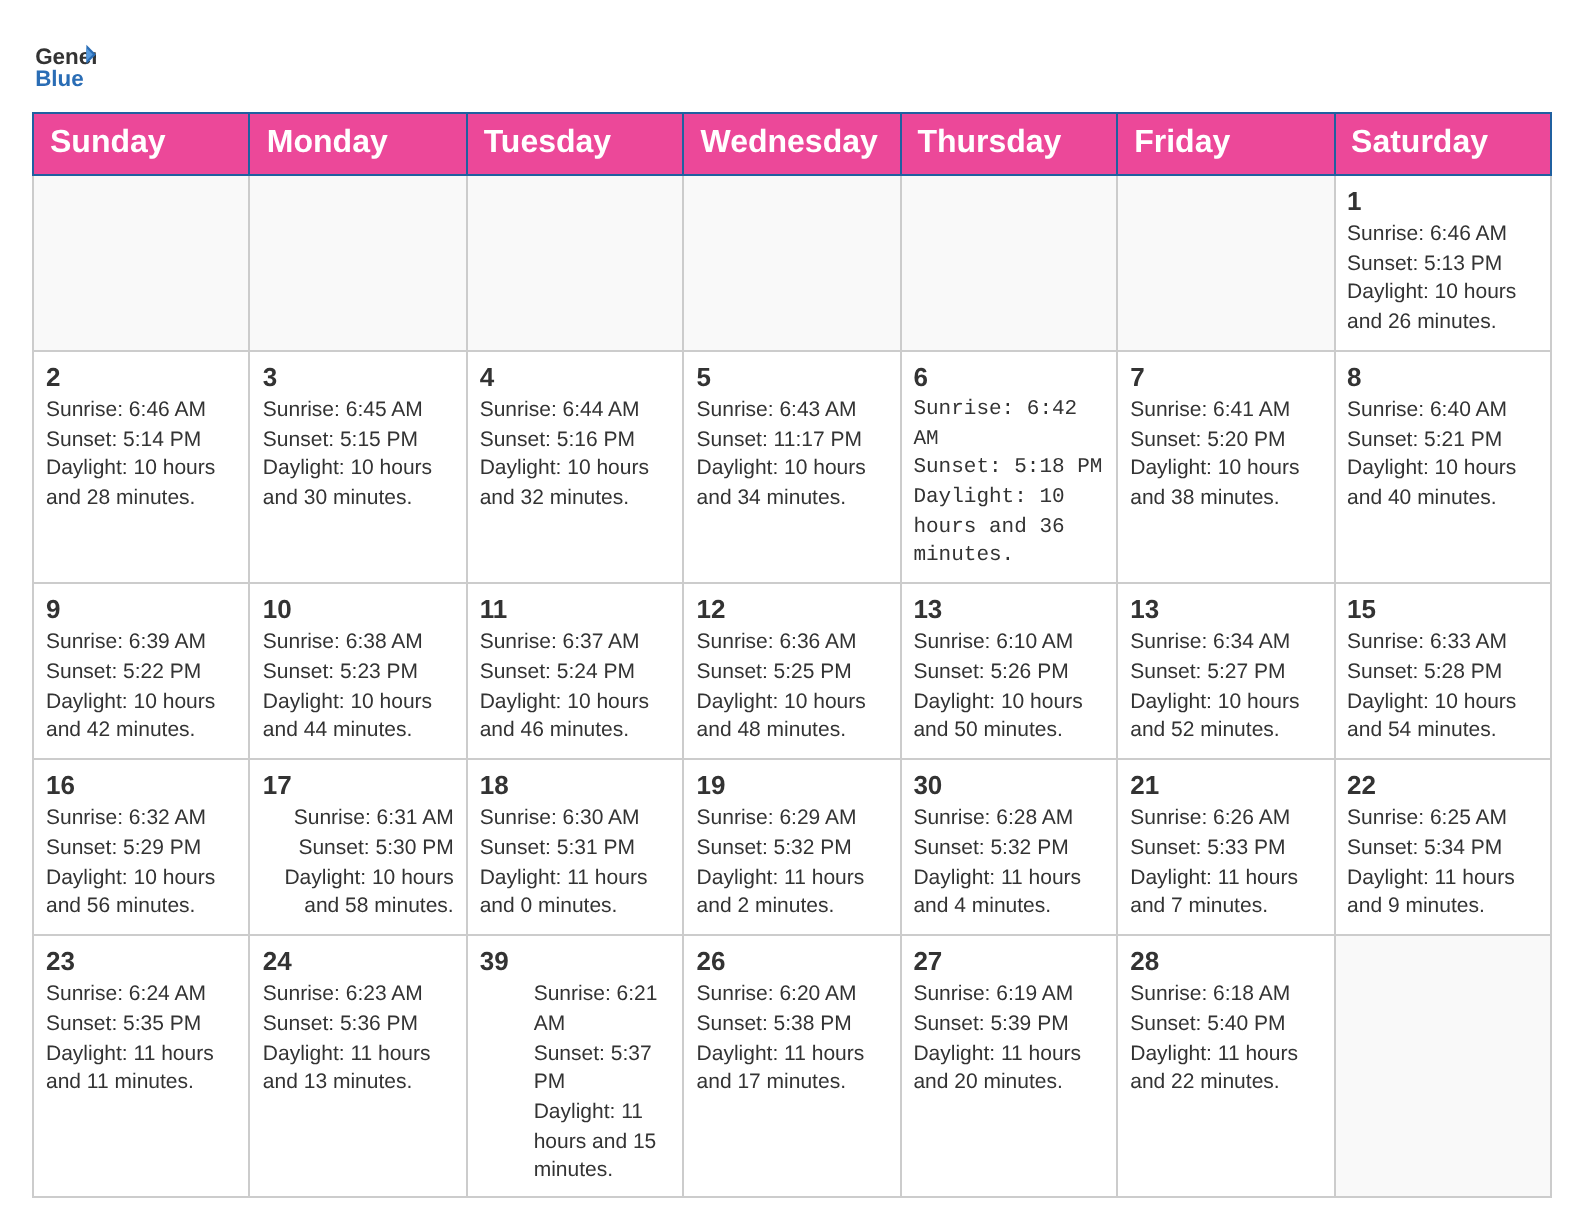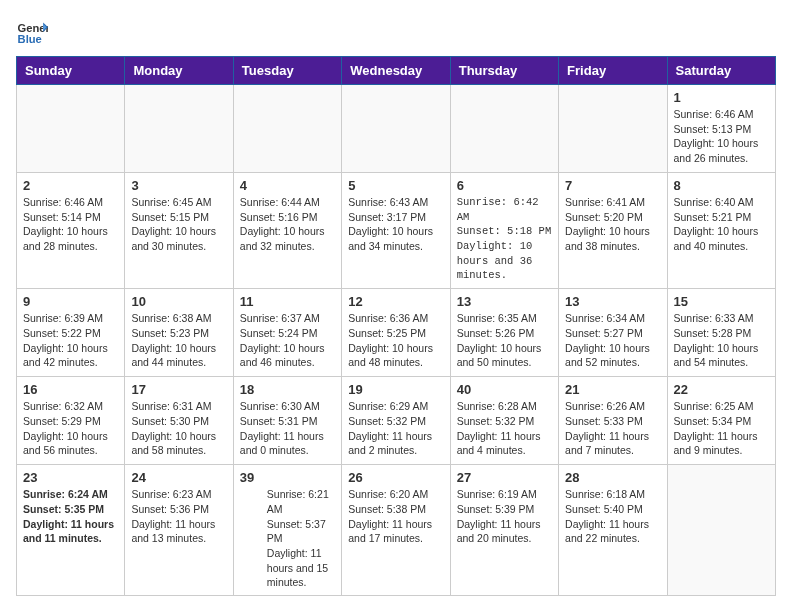--- a/index.html
+++ b/index.html
@@ -43,23 +43,23 @@
     .location {
       font-size: 14px;
       color: #555;
     }
     .calendar {
       width: 100%;
       border-collapse: collapse;
       border: 1px solid #ccc;
     }
     .calendar th {
-      background-color: #4c1d95;
+      background-color: #ec4899;
       color: #fff;
-      font-size: 13px;
+      font-size: 16px;
       font-weight: bold;
       padding: 6px 8px;
       text-align: left;
       border: 1px solid #2060a0;
       margin-top: 34px;
     }
     .calendar td {
       border: 1px solid #ccc;
       vertical-align: top;
       padding: 5px 6px;
@@ -148,21 +148,21 @@
         </td>
         <td>
           <span class="day-number">4</span>
           <div class="day-info" style="white-space: pre-line;">Sunrise: 6:44 AM
 Sunset: 5:16 PM
 Daylight: 10 hours and 32 minutes.</div>
         </td>
         <td>
           <span class="day-number">5</span>
           <div class="day-info" style="white-space: pre-line;">Sunrise: 6:43 AM
-Sunset: 3:17 PM
+Sunset: 11:17 PM
 Daylight: 10 hours and 34 minutes.</div>
         </td>
         <td>
           <span class="day-number">6</span>
           <div class="day-info" style="white-space: pre-line; font-family: Liberation Mono, monospace;">Sunrise: 6:42 AM
 Sunset: 5:18 PM
 Daylight: 10 hours and 36 minutes.</div>
         </td>
         <td>
           <span class="day-number">7</span>
@@ -197,21 +197,21 @@
 Daylight: 10 hours and 46 minutes.</div>
         </td>
         <td>
           <span class="day-number">12</span>
           <div class="day-info" style="white-space: pre-line;">Sunrise: 6:36 AM
 Sunset: 5:25 PM
 Daylight: 10 hours and 48 minutes.</div>
         </td>
         <td>
           <span class="day-number">13</span>
-          <div class="day-info" style="white-space: pre-line;">Sunrise: 6:35 AM
+          <div class="day-info" style="white-space: pre-line;">Sunrise: 6:10 AM
 Sunset: 5:26 PM
 Daylight: 10 hours and 50 minutes.</div>
         </td>
         <td>
           <span class="day-number">13</span>
           <div class="day-info" style="white-space: pre-line;">Sunrise: 6:34 AM
 Sunset: 5:27 PM
 Daylight: 10 hours and 52 minutes.</div>
         </td>
         <td>
@@ -223,59 +223,59 @@
       </tr>
       <tr>
         <td>
           <span class="day-number">16</span>
           <div class="day-info" style="white-space: pre-line;">Sunrise: 6:32 AM
 Sunset: 5:29 PM
 Daylight: 10 hours and 56 minutes.</div>
         </td>
         <td>
           <span class="day-number">17</span>
-          <div class="day-info" style="white-space: pre-line;">Sunrise: 6:31 AM
+          <div class="day-info" style="white-space: pre-line; text-align: right;">Sunrise: 6:31 AM
 Sunset: 5:30 PM
 Daylight: 10 hours and 58 minutes.</div>
         </td>
         <td>
           <span class="day-number">18</span>
           <div class="day-info" style="white-space: pre-line;">Sunrise: 6:30 AM
 Sunset: 5:31 PM
 Daylight: 11 hours and 0 minutes.</div>
         </td>
         <td>
           <span class="day-number">19</span>
           <div class="day-info" style="white-space: pre-line;">Sunrise: 6:29 AM
 Sunset: 5:32 PM
 Daylight: 11 hours and 2 minutes.</div>
         </td>
         <td>
-          <span class="day-number">40</span>
+          <span class="day-number">30</span>
           <div class="day-info" style="white-space: pre-line;">Sunrise: 6:28 AM
 Sunset: 5:32 PM
 Daylight: 11 hours and 4 minutes.</div>
         </td>
         <td>
           <span class="day-number">21</span>
           <div class="day-info" style="white-space: pre-line;">Sunrise: 6:26 AM
 Sunset: 5:33 PM
 Daylight: 11 hours and 7 minutes.</div>
         </td>
         <td>
           <span class="day-number">22</span>
           <div class="day-info" style="white-space: pre-line;">Sunrise: 6:25 AM
 Sunset: 5:34 PM
 Daylight: 11 hours and 9 minutes.</div>
         </td>
       </tr>
       <tr>
         <td>
           <span class="day-number">23</span>
-          <div class="day-info" style="white-space: pre-line; font-weight: bold;">Sunrise: 6:24 AM
+          <div class="day-info" style="white-space: pre-line;">Sunrise: 6:24 AM
 Sunset: 5:35 PM
 Daylight: 11 hours and 11 minutes.</div>
         </td>
         <td>
           <span class="day-number">24</span>
           <div class="day-info" style="white-space: pre-line;">Sunrise: 6:23 AM
 Sunset: 5:36 PM
 Daylight: 11 hours and 13 minutes.</div>
         </td>
         <td>

